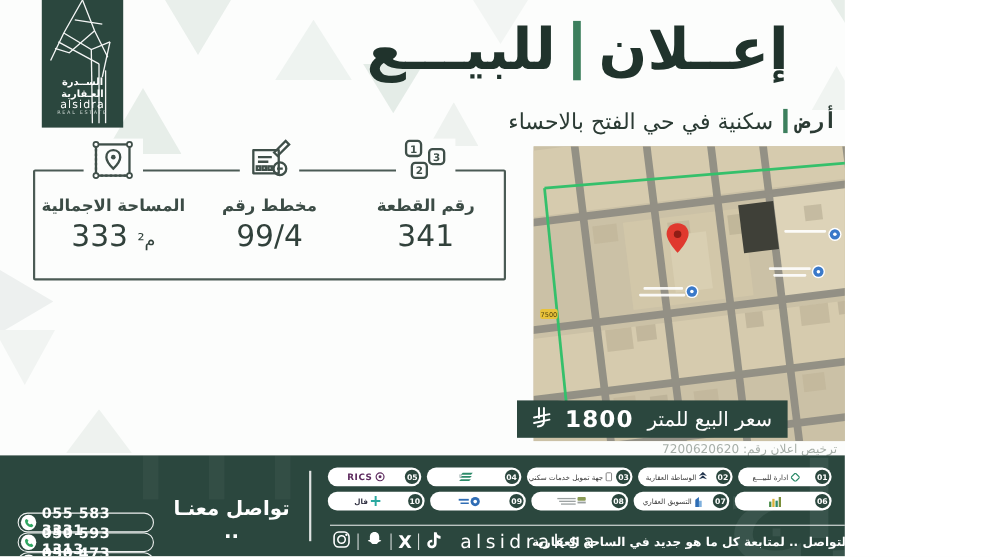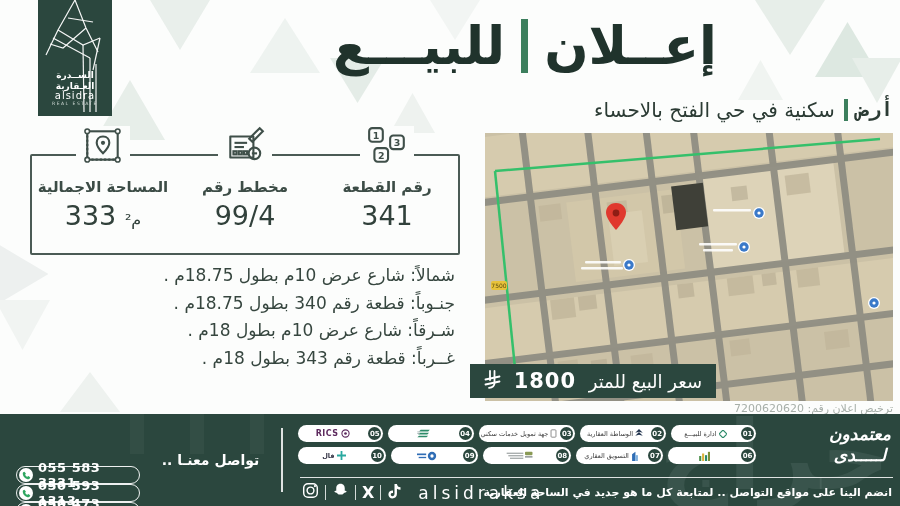--- a/index.html
+++ b/index.html
@@ -1,17 +1,17 @@
 <!DOCTYPE html>
 <html><head>
 <meta charset="utf-8">
 <style>
   html,body{margin:0;padding:0;}
-  .page{position:relative;width:900px;height:506px;overflow:hidden;background:#fcfdfc;
-        font-family:"DejaVu Sans",sans-serif;color:#22362e;}
+  .page{position:relative;width:752px;height:506px;overflow:hidden;background:#fcfdfc;
+        font-family:"DejaVu Sans",sans-serif;color:#22362e;padding-left:16px;}
   .tri{position:absolute;clip-path:polygon(50% 0,0 100%,100% 100%);}
 
   
   .logo{position:absolute;left:38px;top:0;width:74px;height:116px;background:#2b473e;
         display:flex;flex-direction:column;justify-content:flex-end;align-items:center;}
   .logo svg{position:absolute;top:0;left:0;}
   .logo-ar{color:#fff;font-size:9px;font-weight:bold;line-height:1.15;text-align:center;z-index:2;}
   .logo-en{color:#fff;font-size:10px;letter-spacing:1px;z-index:2;line-height:1;}
   .logo-en2{color:#cfd9d4;font-size:4.5px;letter-spacing:1.5px;z-index:2;margin-bottom:10px;}
 
@@ -50,21 +50,21 @@
   .footer{position:absolute;left:0;top:414px;width:900px;height:92px;background:#2b473e;}
   .streak{position:absolute;top:0;height:40px;width:14px;background:rgba(255,255,255,0.04);}
   .watermark{position:absolute;right:10px;top:-14px;font-size:96px;font-weight:bold;
              color:rgba(235,244,239,0.08);direction:rtl;pointer-events:none;}
   .phone-pill{position:absolute;left:16px;width:120px;height:16px;border:1.5px solid rgba(255,255,255,.92);
               border-radius:10px;display:flex;align-items:center;gap:5px;padding-left:2px;color:#fff;
               font-size:13px;font-weight:bold;letter-spacing:.5px;margin-top:39px;}
   .phone-circ{width:14px;height:14px;border-radius:50%;background:#fff;display:flex;
               align-items:center;justify-content:center;flex-shrink:0;}
   .contact{position:absolute;left:148px;top:38px;width:125px;text-align:center;color:#fff;
-           font-size:14px;font-weight:bold;direction:rtl;}
+           font-size:18px;font-weight:bold;direction:rtl;}
   .vdivider{position:absolute;left:281px;top:14px;width:1.5px;height:64px;background:rgba(255,255,255,.85);}
   .accredited{position:absolute;right:4px;top:10px;width:72px;text-align:center;color:#ffffff;
               font-size:17px;font-weight:bold;line-height:1.25;direction:rtl;font-style:italic;}
   .badge-grid{position:absolute;right:144px;top:11px;width:458px;display:flex;flex-direction:column;gap:5px;}
   .badge-row{display:flex;flex-direction:row-reverse;gap:5px;}
   .badge{flex:1;height:17px;background:#fff;border-radius:9px;display:flex;flex-direction:row-reverse;
          align-items:center;padding:0 2px;gap:3px;}
   .badge-num{width:13px;height:13px;border-radius:50%;background:#2b473e;color:#fff;font-size:7px;
              font-weight:bold;display:flex;align-items:center;justify-content:center;flex-shrink:0;}
   .badge-label{flex:1;text-align:center;font-size:6.5px;color:#3a3a3a;direction:rtl;white-space:nowrap;
@@ -185,26 +185,20 @@
               <circle cx="34" cy="32" r="2.2"></circle>
           </g>
           <circle cx="20" cy="16" r="2" fill="#3f4f49"></circle>
         </svg>
       </span>
       <span class="stat-label">المساحة الاجمالية</span>
       <span class="stat-value"><span>333</span> <span class="stat-unit">م²</span></span>
     </div>
   </div>
 
-  <div class="bounds">
-    <div>شمالاً: شارع عرض 10م بطول 18.75م .</div>
-    <div>جنـوباً:  قطعة رقم 340 بطول 18.75م .</div>
-    <div>شـرقاً: شارع عرض 10م  بطول 18م .</div>
-    <div>غــرباً: قطعة رقم 343 بطول 18م .</div>
-  </div>
 
   <div class="map">
     <svg width="408" height="268" viewBox="0 0 408 268">
       <rect width="408" height="268" fill="#cbc1a6"></rect>
       <g transform="rotate(-7 204 134)">
         <g fill="#d6cbae">
           <rect x="-30" y="-20" width="470" height="60"></rect>
             <rect x="-30" y="150" width="470" height="55"></rect>
         </g>
         <rect x="225" y="45" width="135" height="95" fill="#ddd3b8"></rect>

